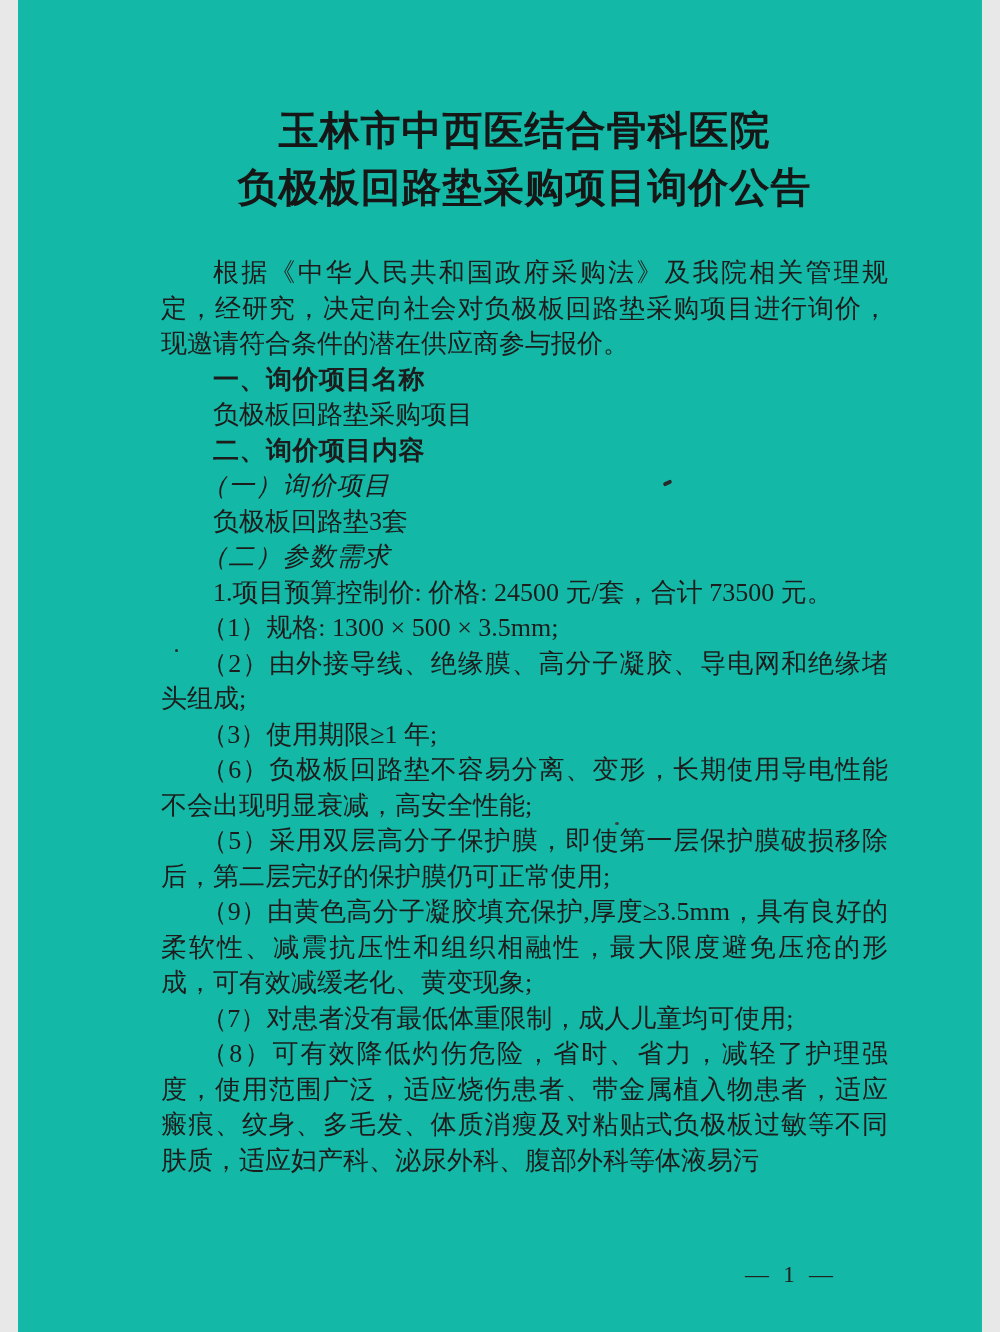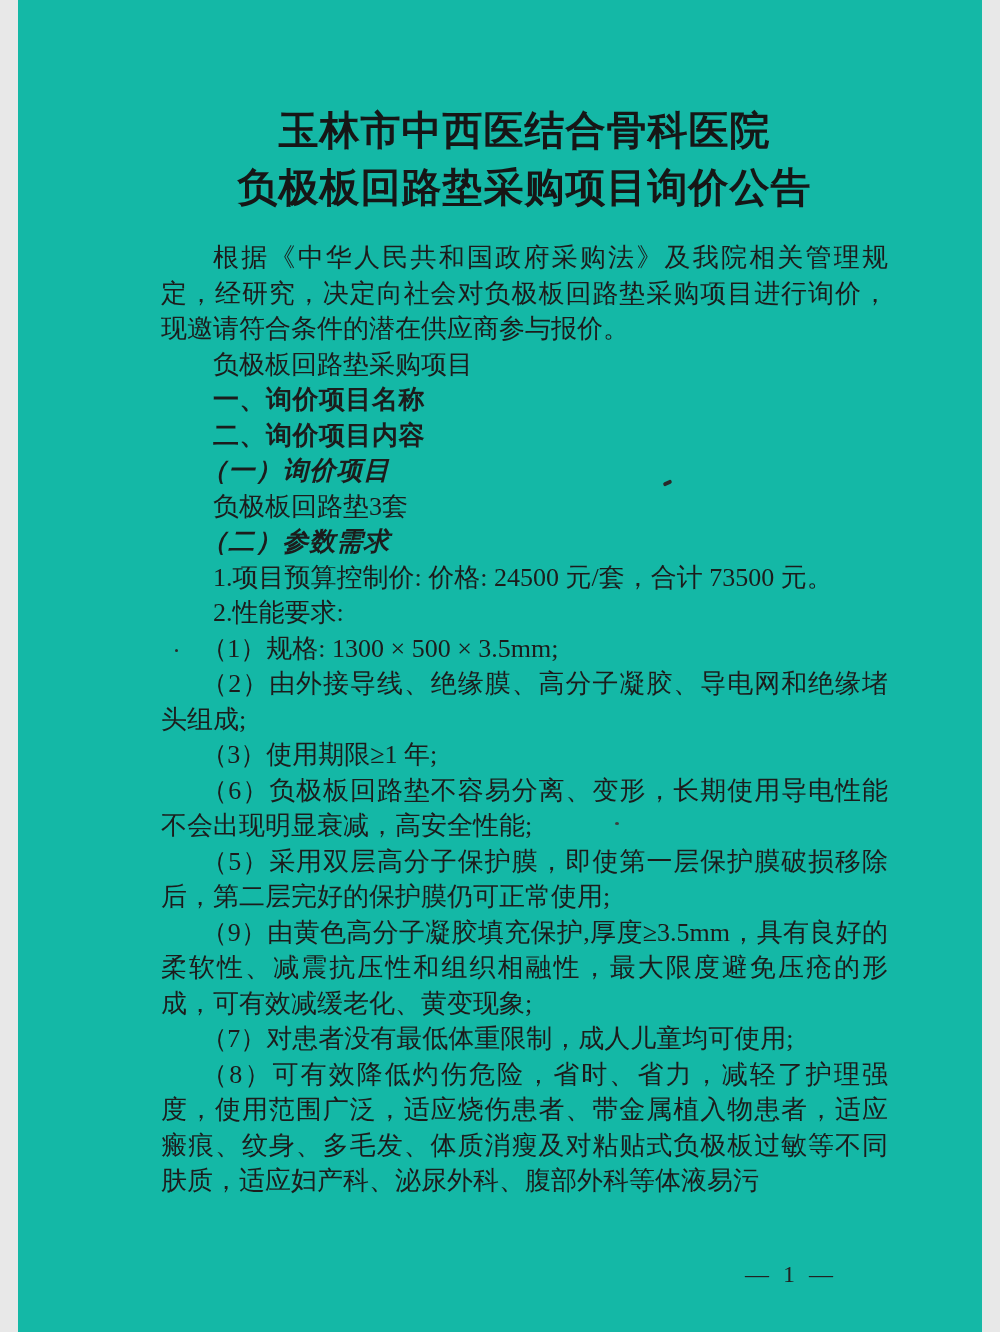--- a/index.html
+++ b/index.html
@@ -26,39 +26,39 @@
   .doc-title {
     text-align: center;
     font-family: "Liberation Sans", "DejaVu Sans", sans-serif;
     font-weight: 700;
     font-size: 40px;
     line-height: 57px;
     letter-spacing: 1px;
     color: #161616;
   }
   .body-text {
-    margin-top: 24px;
+    margin-top: 39px;
     font-size: 26px;
     line-height: 35.5px;
     text-align: justify;
     text-justify: inter-character;
   }
   .body-text p {
     margin: 0;
     padding: 0;
   }
   .indent-2 { text-indent: 2em; }
   .indent-15 { text-indent: 1.55em; }
   .sec-heading {
     font-family: "Liberation Sans", "DejaVu Sans", sans-serif;
     font-weight: 700;
     letter-spacing: 0.5px;
   }
   .kai-heading {
-    font-weight: 700;
+    font-weight: 400;
     font-style: italic;
     letter-spacing: 1px;
   }
   .page-footer {
     position: absolute;
     right: 145px;
     bottom: 44px;
     font-size: 24px;
     letter-spacing: 4px;
     color: #222;
@@ -93,28 +93,27 @@
 
   <div class="content">
 
     <div class="doc-title">
       <div>玉林市中西医结合骨科医院</div>
       <div>负极板回路垫采购项目询价公告</div>
     </div>
 
     <div class="body-text">
       <p class="indent-2">根据《中华人民共和国政府采购法》及我院相关管理规定，经研究，决定向社会对负极板回路垫采购项目进行询价，现邀请符合条件的潜在供应商参与报价。</p>
+      <p class="indent-2 sec-heading">一、询价项目名称</p>
       <p class="indent-2">负极板回路垫采购项目</p>
-      <p class="indent-2 sec-heading">一、询价项目名称</p>
       <p class="indent-2 sec-heading">二、询价项目内容</p>
       <p class="indent-15 kai-heading">（一）询价项目</p>
       <p class="indent-2">负极板回路垫3套</p>
       <p class="indent-15 kai-heading">（二）参数需求</p>
       <p class="indent-2">1.项目预算控制价: 价格: 24500 元/套，合计 73500 元。</p>
-      <p class="indent-2">2.性能要求:</p>
       <p class="indent-15">（1）规格: 1300 × 500 × 3.5mm;</p>
       <p class="indent-15">（2）由外接导线、绝缘膜、高分子凝胶、导电网和绝缘堵头组成;</p>
       <p class="indent-15">（3）使用期限≥1 年;</p>
       <p class="indent-15">（6）负极板回路垫不容易分离、变形，长期使用导电性能不会出现明显衰减，高安全性能;</p>
       <p class="indent-15">（5）采用双层高分子保护膜，即使第一层保护膜破损移除后，第二层完好的保护膜仍可正常使用;</p>
       <p class="indent-15">（9）由黄色高分子凝胶填充保护,厚度≥3.5mm，具有良好的柔软性、减震抗压性和组织相融性，最大限度避免压疮的形成，可有效减缓老化、黄变现象;</p>
       <p class="indent-15">（7）对患者没有最低体重限制，成人儿童均可使用;</p>
       <p class="indent-15">（8）可有效降低灼伤危险，省时、省力，减轻了护理强度，使用范围广泛，适应烧伤患者、带金属植入物患者，适应瘢痕、纹身、多毛发、体质消瘦及对粘贴式负极板过敏等不同肤质，适应妇产科、泌尿外科、腹部外科等体液易污</p>
     </div>
 

